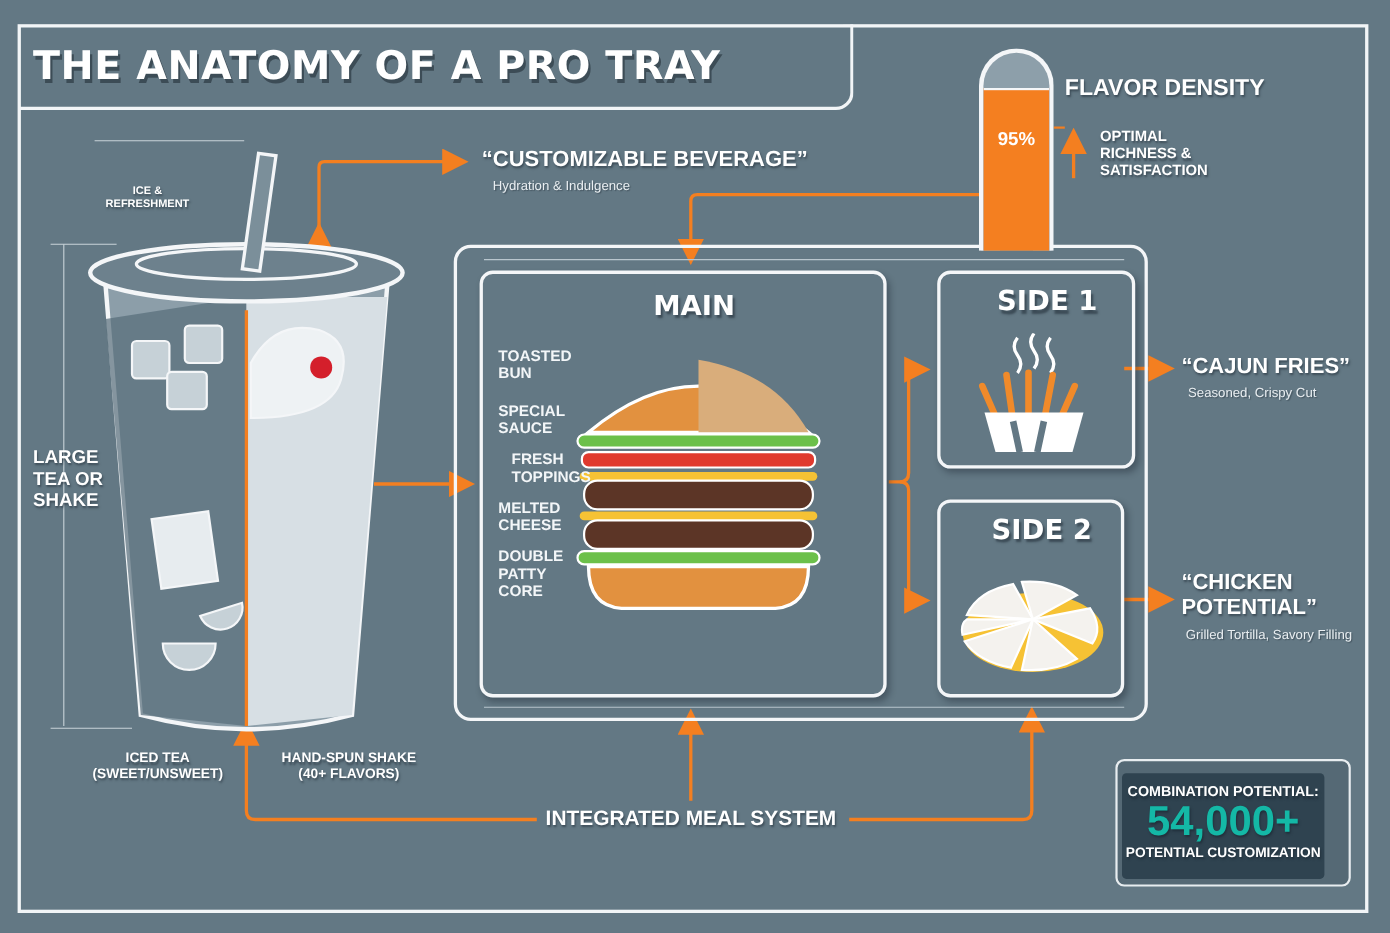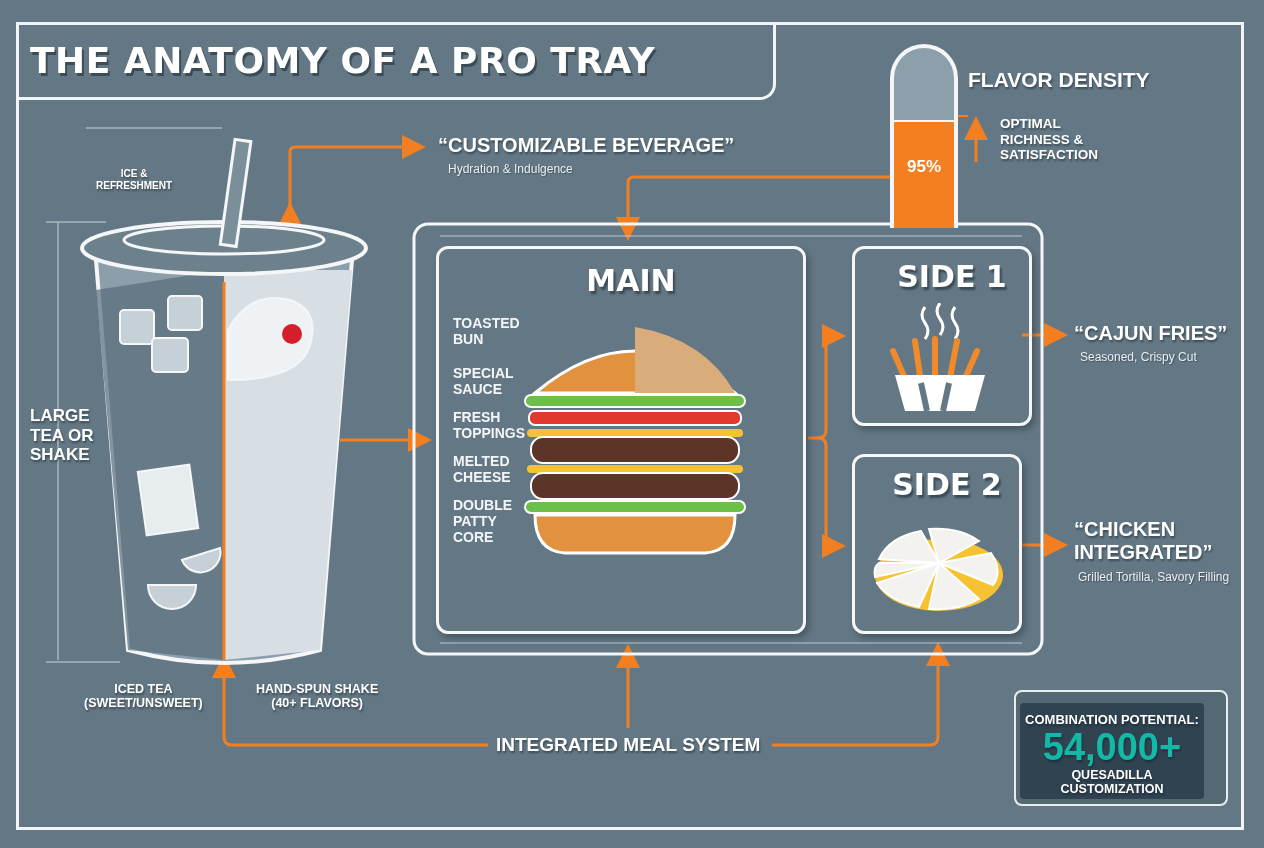--- a/index.html
+++ b/index.html
@@ -28,31 +28,31 @@
   }
   .label { font-family: "Liberation Sans", sans-serif; font-weight: bold; text-shadow: 1px 2px 2px rgba(20,30,40,0.5); line-height: 1.15; }
   .sub { font-family: "Liberation Sans", sans-serif; font-size: 12px; color: #e9eef1; text-shadow: 1px 1px 1px rgba(20,30,40,0.4); }
   .orange { color: #14b8a6; }
   .box {
     position: absolute; border: 3px solid #f4f6f8; border-radius: 12px;
     box-shadow: 3px 4px 6px rgba(20,30,40,0.35);
   }
   .box-title {
     position: absolute; left: 0; right: 0; text-align: center;
-    font-family: "DejaVu Sans", sans-serif; font-weight: bold; font-size: 30px;
+    font-family: "DejaVu Sans", sans-serif; font-weight: bold; font-size: 25px;
     text-shadow: 2px 3px 2px rgba(20,30,40,0.5);
     padding-left: 20px;
   }
   .burger-label { position: absolute; font-family: "Liberation Sans", sans-serif; font-weight: bold; font-size: 14px; line-height: 1.15; color:#f3f6f8; }
   .thermo {
     position: absolute; left: 890px; top: 44px; width: 68px; height: 184px;
     border: 4px solid #f4f6f8; border-radius: 34px 34px 0 0; border-bottom: none;
     overflow: hidden; background: #8d9faa;
   }
-  .thermo-fill { position: absolute; left: 0; right: 0; bottom: 0; height: 108px; background: #f47f20; border-top: 2px solid #f4f6f8; }
+  .thermo-fill { position: absolute; left: 0; right: 0; bottom: 0; height: 148px; background: #f47f20; border-top: 2px solid #f4f6f8; }
   .thermo-val { position: absolute; left: 0; right: 0; top: 35px; text-align: center; font-weight: bold; font-size: 17px; font-family: "Liberation Sans", sans-serif; }
   .stat-card {
     position: absolute; left: 1014px; top: 690px; width: 214px; height: 116px;
     border: 2px solid #e8edf0; border-radius: 8px; background: rgba(60,78,90,0.35);
   }
   .stat-inner {
     position: absolute; left: 1020px; top: 703px; width: 184px; height: 96px;
     background: #2f4350; border-radius: 4px; text-align: center;
   }
 </style>
@@ -167,21 +167,21 @@
     <path d="M20,196 L220,196 Q220,232 190,234 L50,234 Q20,232 20,196 Z" fill="#e2913f" stroke="#fff" stroke-width="3"></path>
   </svg>
   <div class="burger-label" style="left:14px;top:66px;">
     <div>TOASTED</div>
     <div>BUN</div>
   </div>
   <div class="burger-label" style="left:14px;top:116px;">
     <div>SPECIAL</div>
     <div>SAUCE</div>
   </div>
-  <div class="burger-label" style="left:14px;top:160px;">
+  <div class="burger-label" style="left:26px;top:160px;">
     <div>FRESH</div>
     <div>TOPPINGS</div>
   </div>
   <div class="burger-label" style="left:14px;top:204px;">
     <div>MELTED</div>
     <div>CHEESE</div>
   </div>
   <div class="burger-label" style="left:14px;top:248px;">
     <div>DOUBLE</div>
     <div>PATTY</div>
@@ -214,24 +214,24 @@
     <path d="M70,44 L10,40 Q20,18 52,12 Z" fill="#f4f2ee" stroke="#fff" stroke-width="2"></path>
     <path d="M70,44 L60,10 Q90,8 110,22 Z" fill="#f4f2ee" stroke="#fff" stroke-width="2"></path>
     <path d="M70,44 L122,34 Q134,52 124,66 Z" fill="#f4f2ee" stroke="#fff" stroke-width="2"></path>
     <path d="M70,44 L110,80 Q90,92 60,90 Z" fill="#f4f2ee" stroke="#fff" stroke-width="2"></path>
     <path d="M70,44 L50,88 Q20,82 8,64 Z" fill="#f4f2ee" stroke="#fff" stroke-width="2"></path>
     <path d="M70,44 L6,58 Q4,48 10,44 Z" fill="#f4f2ee" stroke="#fff" stroke-width="2"></path>
   </svg>
 </div>
 <div class="abs label" style="left:1074px;top:518px;font-size:20px;">
   <div>“CHICKEN</div>
-  <div>INTEGRATED”</div>
+  <div>POTENTIAL”</div>
 </div>
 <div class="abs sub" style="left:1078px;top:570px;">Grilled Tortilla, Savory Filling</div>
 
 <div class="abs label" style="left:496px;top:734px;font-size:19px;">INTEGRATED MEAL SYSTEM</div>
 
 <div class="stat-card"></div>
 <div class="stat-inner">
   <div class="label" style="margin-top:10px;font-size:13px;">COMBINATION POTENTIAL:</div>
   <div class="label orange" style="font-size:38px;line-height:1.05;">54,000+</div>
-  <div class="label" style="font-size:12.5px;">QUESADILLA CUSTOMIZATION</div>
+  <div class="label" style="font-size:12.5px;">POTENTIAL CUSTOMIZATION</div>
 </div>
 
 </body></html>

